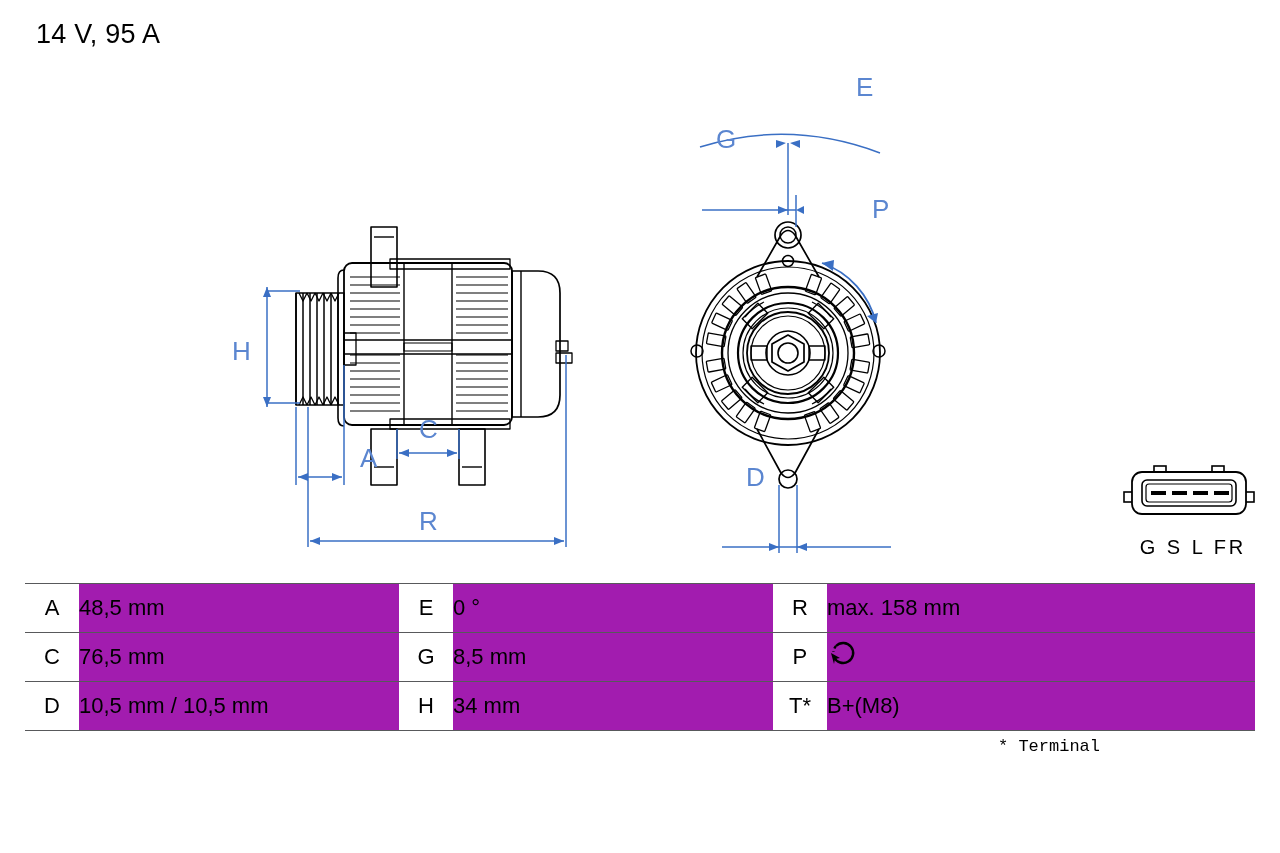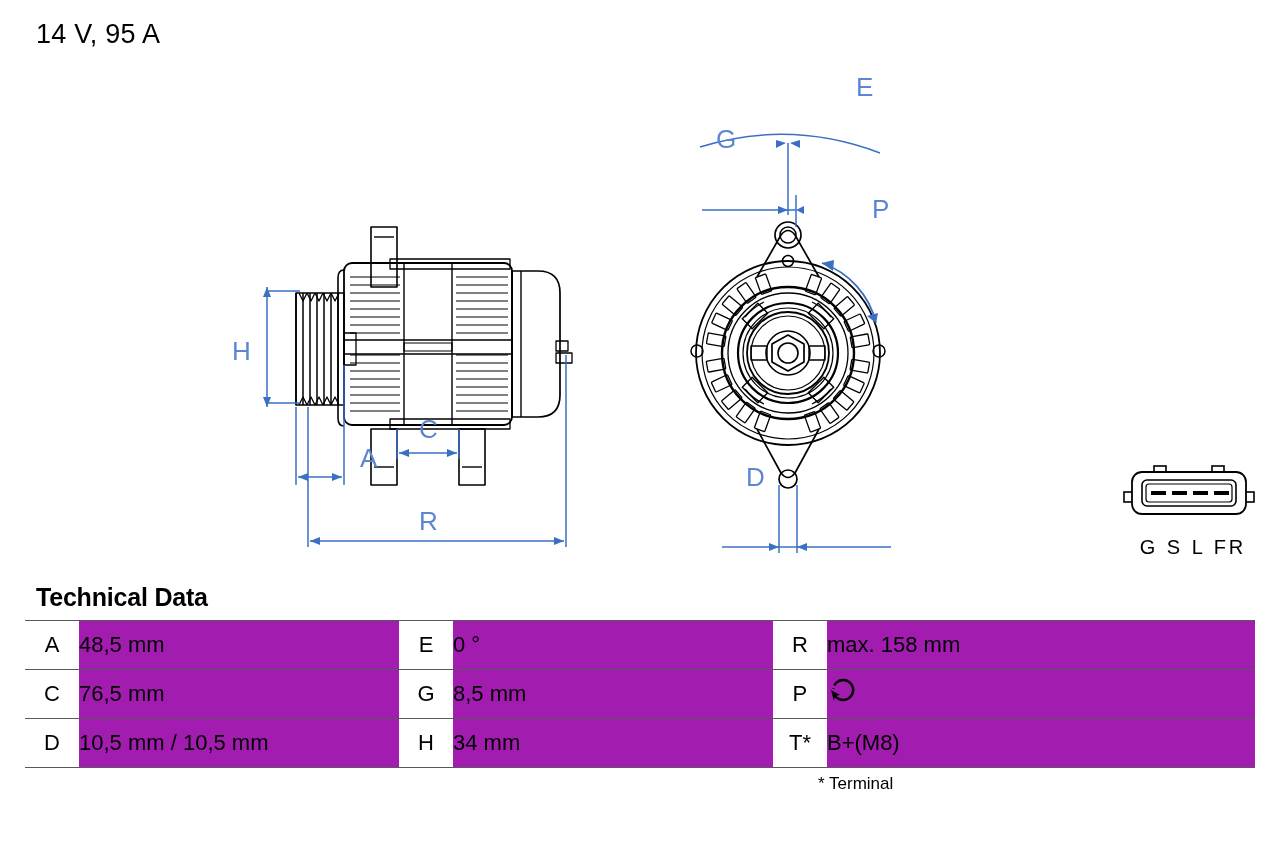--- a/index.html
+++ b/index.html
@@ -76,24 +76,25 @@
   }
   td.val {
     background: #a21caf;
     padding-left: 14px;
   }
   td.val-a  { width: 308px; }
   td.val-b  { width: 308px; }
   td.val-c  { width: 412px; }
 
   #footnote {
-    text-align: left;
+    text-align: center;
     font-size: 17px;
     margin: 6px 0 0 818px;
     color: #000;
+    font-family: Liberation Mono, monospace;
   }
 
   
   #connector-block {
     position: absolute;
     left: 1118px;
     top: 462px;
     width: 150px;
   }
   #connector-pins {
@@ -407,21 +408,20 @@
       <rect x="33" y="29" width="15" height="4"></rect>
       <rect x="54" y="29" width="15" height="4"></rect>
       <rect x="75" y="29" width="15" height="4"></rect>
       <rect x="96" y="29" width="15" height="4"></rect>
     </g>
   </svg>
   <div id="connector-pins">G  S  L  FR</div>
 </div>
 
 <div id="tech-section">
-  <div id="tech-heading">Technical Data</div>
 
   <table id="tech-table">
     <tbody>
       <tr>
         <td class="key">A</td>
         <td class="val val-a">48,5 mm</td>
         <td class="key">E</td>
         <td class="val val-b">0 °</td>
         <td class="key">R</td>
         <td class="val val-c">max. 158 mm</td>

